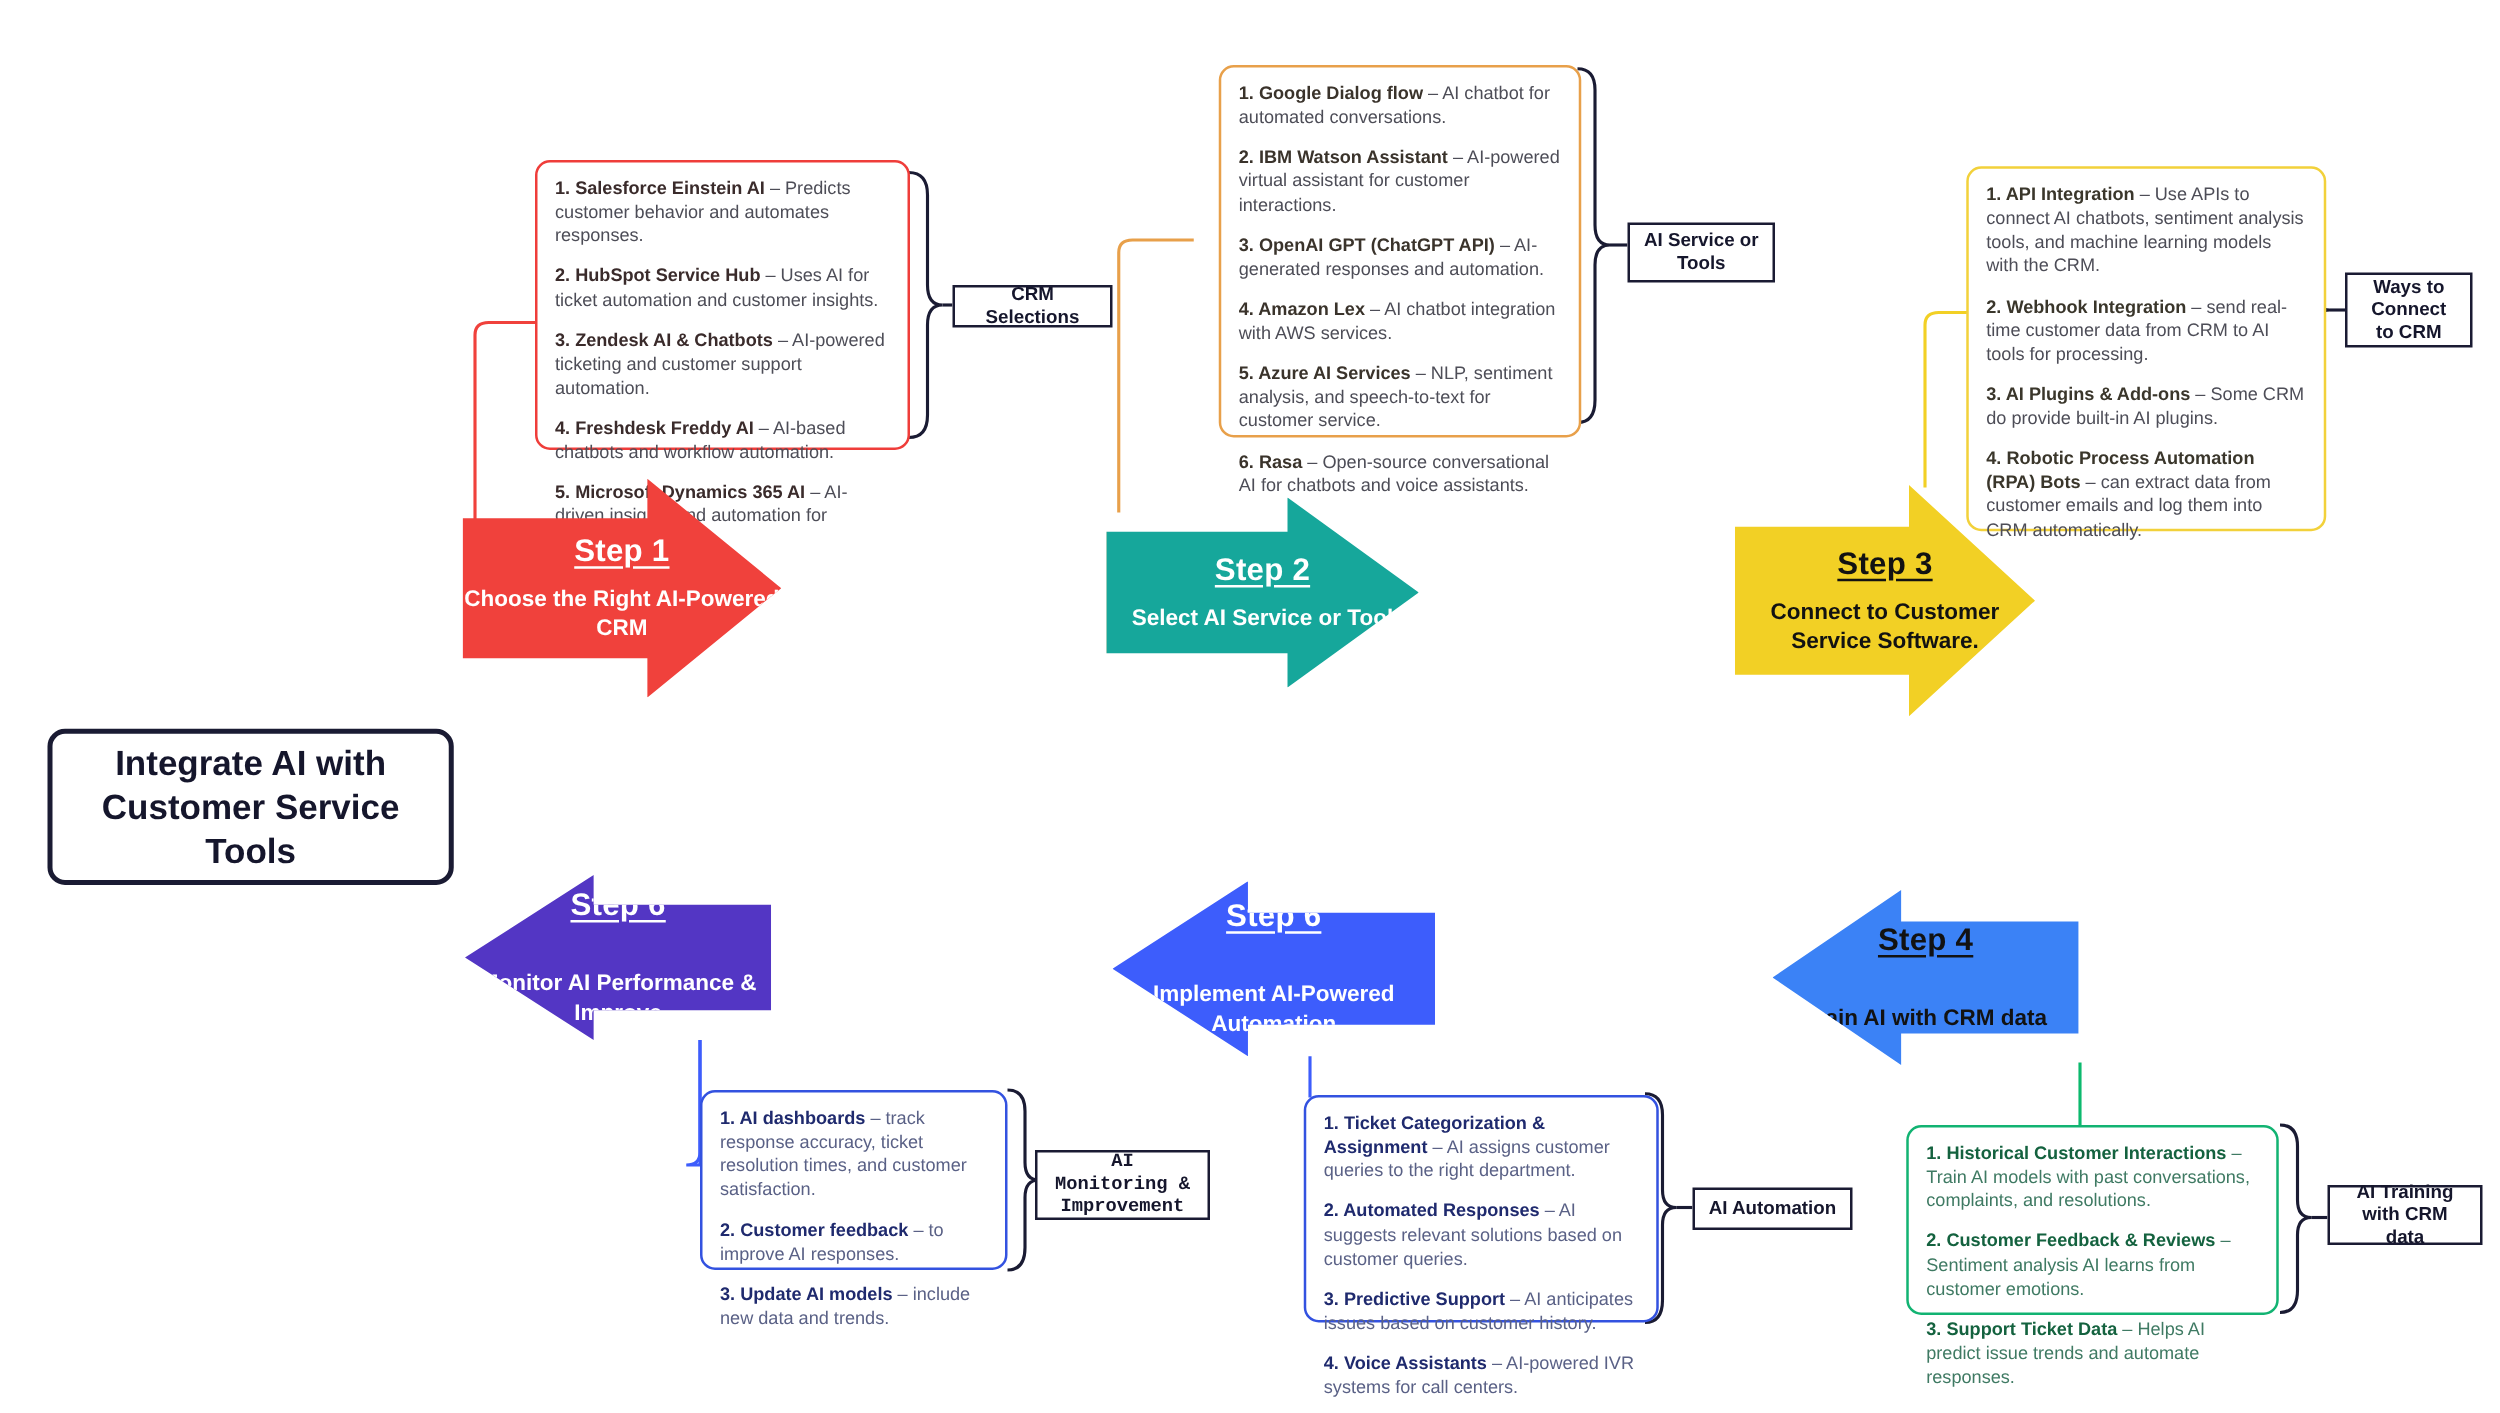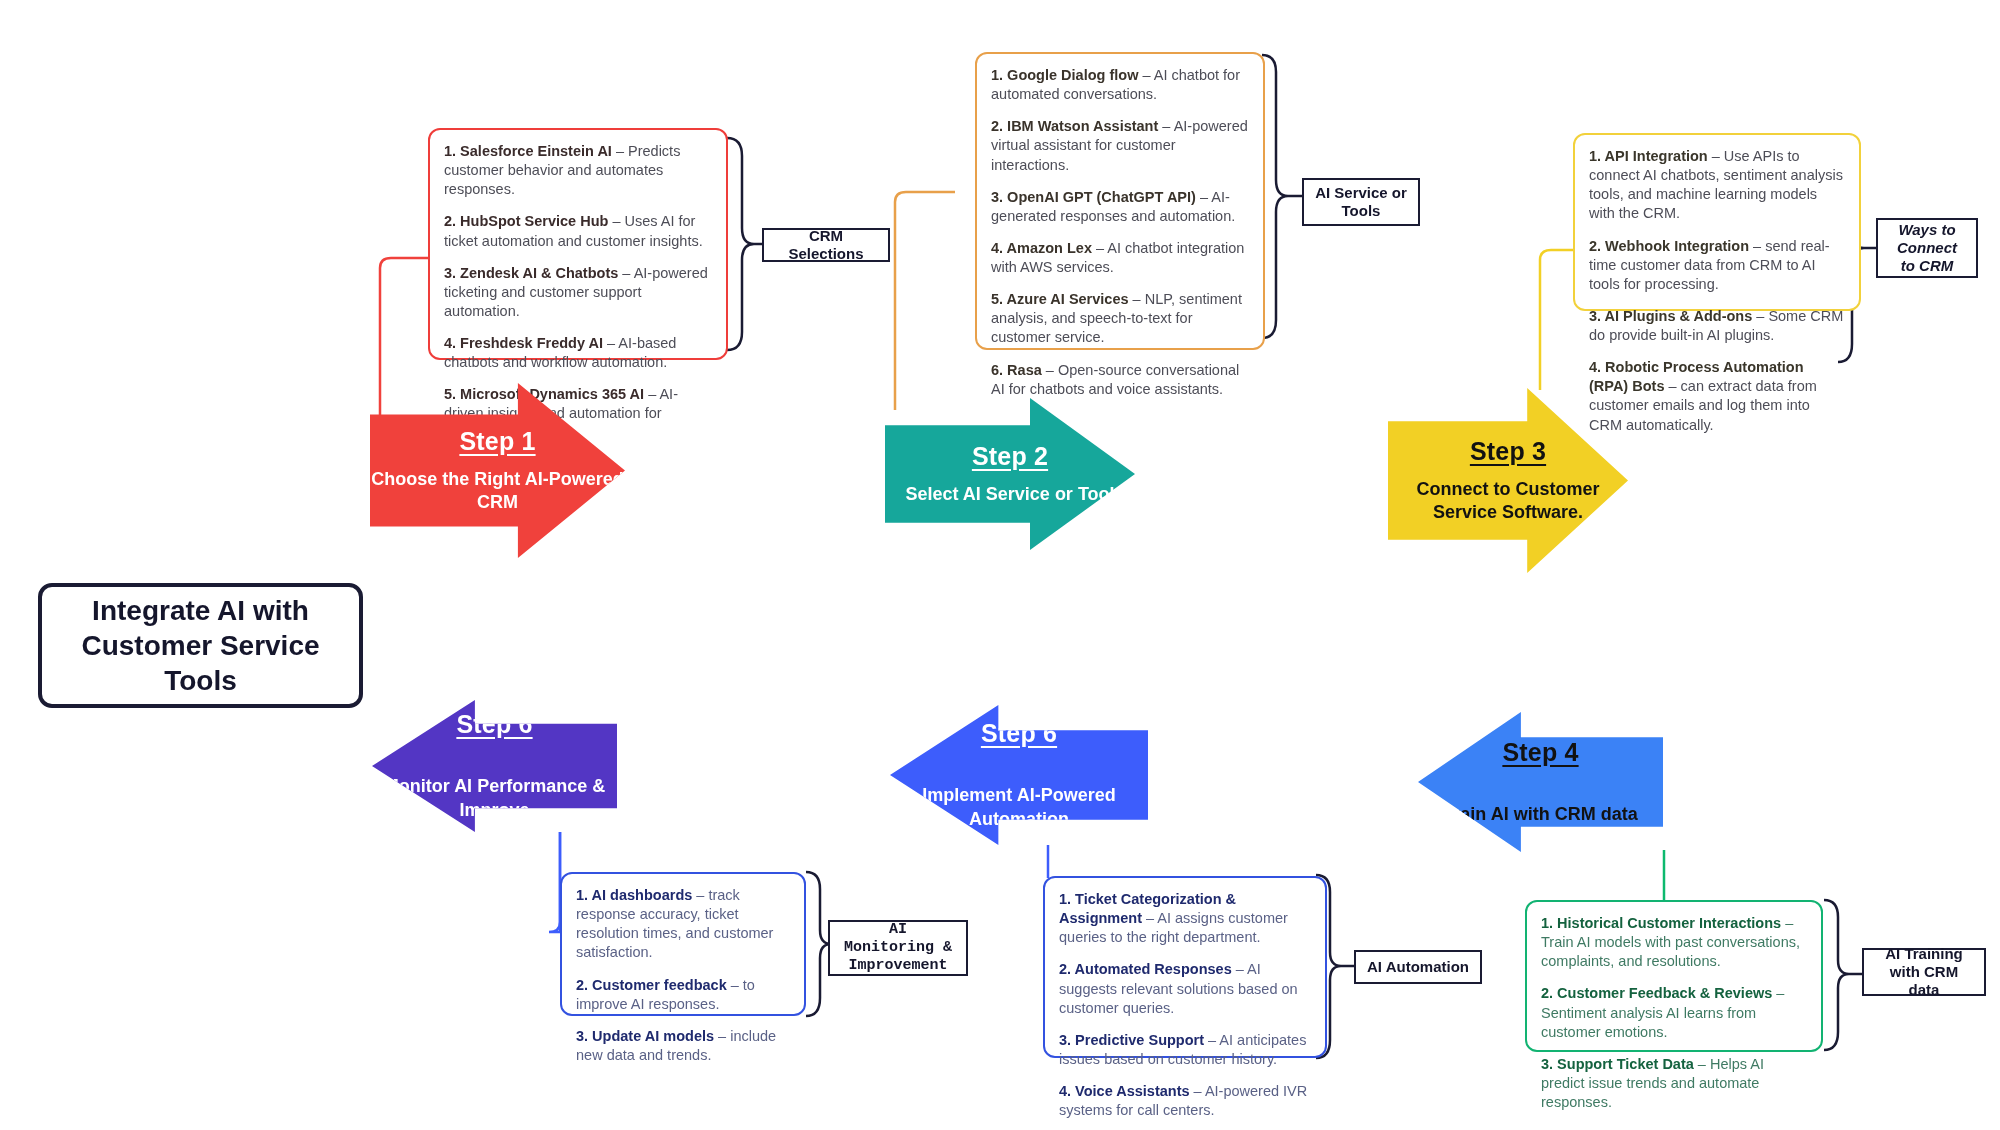--- a/index.html
+++ b/index.html
@@ -138,27 +138,27 @@
   </div>
   <div class="abs pill" style="left:1302px;top:178px;width:118px;height:48px;">
     <span>AI Service or Tools</span>
   </div>
   <div class="abs arrow ar-right" style="left:885px;top:398px;width:250px;height:152px;background:#16a79b;
               filter:drop-shadow(1px 0 0 #e8a04a) drop-shadow(-1px 0 0 #e8a04a) drop-shadow(0 1px 0 #e8a04a) drop-shadow(0 -1px 0 #e8a04a);">
     <span class="num">Step 2</span>
     <span class="desc">Select AI Service or Tool</span>
   </div>
 
-  <div class="abs card yellow" style="left:1573px;top:133px;width:288px;height:178px;">
+  <div class="abs card yellow" style="left:1573px;top:133px;width:288px;height:292px;">
     <p><b>1. API Integration</b><span> – Use APIs to connect AI chatbots, sentiment analysis tools, and machine learning models with the CRM.</span></p>
     <p><b>2. Webhook Integration</b><span> – send real-time customer data from CRM to AI tools for processing.</span></p>
     <p><b>3. AI Plugins &amp; Add-ons</b><span> – Some CRM do provide built-in AI plugins.</span></p>
     <p><b>4. Robotic Process Automation (RPA) Bots</b><span> – can extract data from customer emails and log them into CRM automatically.</span></p>
   </div>
-  <div class="abs pill" style="left:1876px;top:218px;width:102px;height:60px;font-style:italic;">
+  <div class="abs pill" style="left:1876px;top:218px;width:102px;height:60px;">
     <span>Ways to Connect to CRM</span>
   </div>
   <div class="abs arrow ar-right dark" style="left:1388px;top:388px;width:240px;height:185px;background:#f2d025;">
     <span class="num">Step 3</span>
     <span class="desc">Connect to Customer Service Software.</span>
   </div>
 
   <div class="abs arrow ar-left dark" style="left:1418px;top:712px;width:245px;height:140px;background:#3b82f6;">
     <span class="num">Step 4</span>
     <span class="desc">Train AI with CRM data</span>

